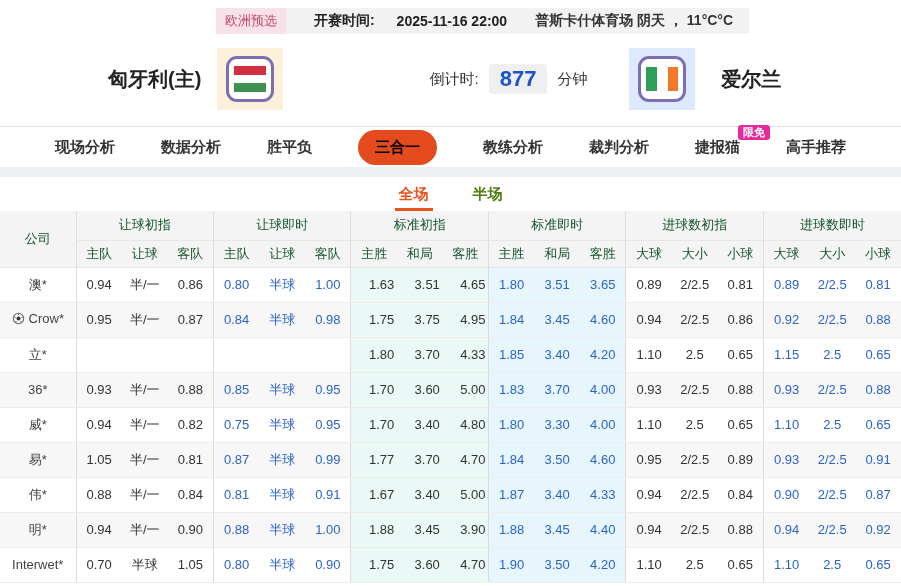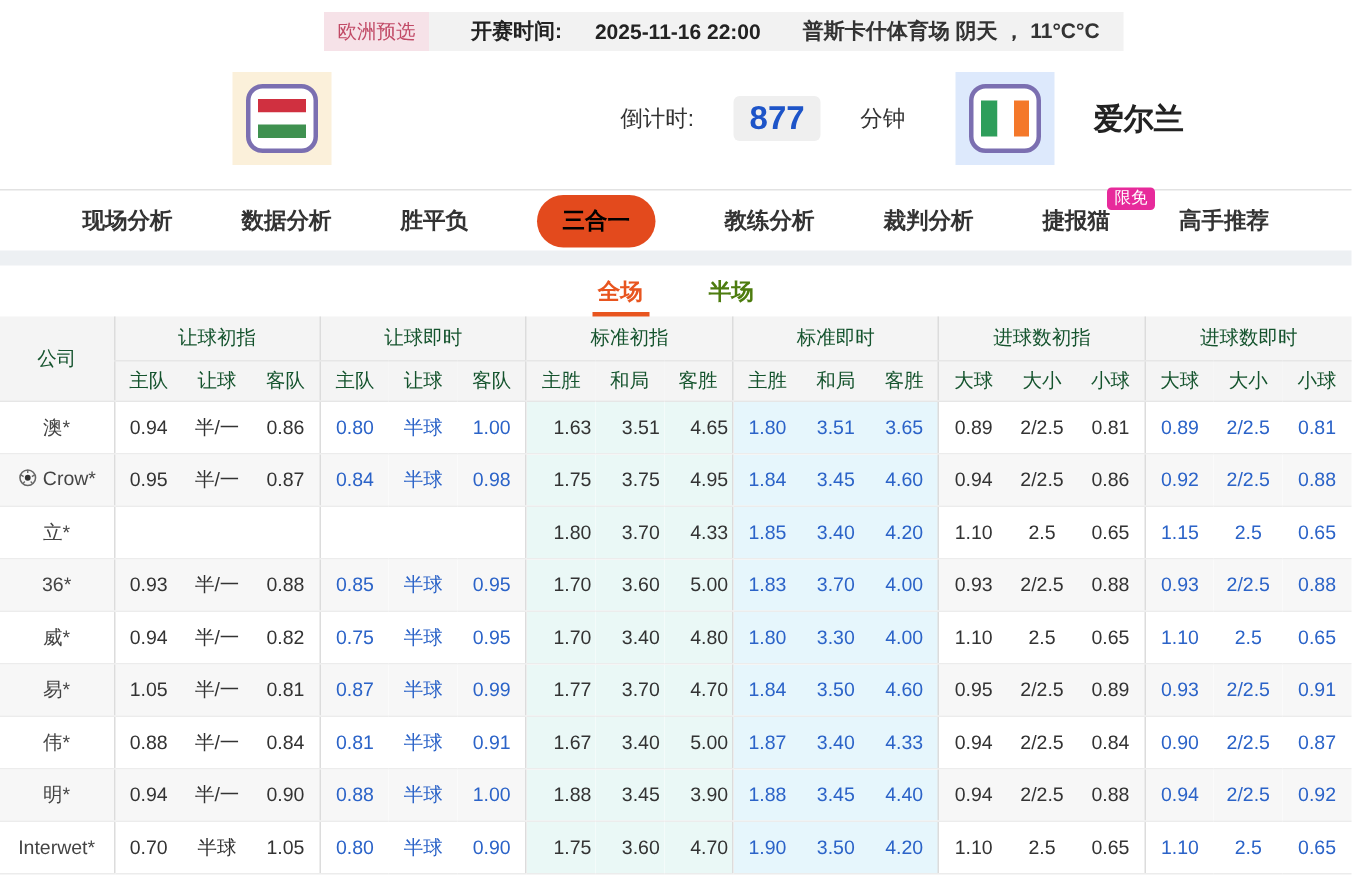--- a/index.html
+++ b/index.html
@@ -41,40 +41,40 @@
     border-radius:11px; display:flex; align-items:center; justify-content:center;
   }
   .flag-hu { width:32px; height:26px; display:flex; flex-direction:column; }
   .flag-hu .s1 { flex:1; background:#d03040; }
   .flag-hu .s2 { flex:1; background:#ffffff; }
   .flag-hu .s3 { flex:1; background:#3f9150; }
   .flag-ie { width:32px; height:24px; display:flex; }
   .flag-ie .s1 { flex:1; background:#2e9e5b; }
   .flag-ie .s2 { flex:1; background:#ffffff; }
   .flag-ie .s3 { flex:1; background:#f4782a; }
-  .countdown { display:flex; align-items:center; gap:26px; font-size:15px; color:#333; transform:translateX(58px);justify-content:center; }
+  .countdown { display:flex; align-items:center; gap:10px; font-size:15px; color:#333; transform:translateX(58px);justify-content:center; }
   .count-val {
     background:#efefef; color:#1d54c8; font-weight:bold; font-size:22px;
     padding:2px 11px; border-radius:4px;
   }
 
   
   .nav {
     border-top:1px solid #e2e2e2; height:41px;
     display:flex; align-items:center; justify-content:center; gap:46px;
     font-size:15px; font-weight:bold; color:#333;
   }
   .nav-item { cursor:pointer; white-space:nowrap; }
   .nav-item.pill {
     background:#e34a1d; color:#000000; padding:8px 17px; border-radius:18px;
   }
   .nav-item.has-badge { position:relative; }
   .mini-badge {
     position:absolute; top:-13px; right:-30px; background:#e72a9b; color:#fff;
-    font-size:11px; font-weight:normal; padding:2px 5px; border-radius:3px; line-height:1;margin-left:36px;
+    font-size:11px; font-weight:bold; padding:2px 5px; border-radius:3px; line-height:1;margin-left:36px;
   }
   .band { height:10px; background:#edf0f3; }
 
   
   .tabs {
     height:34px; display:flex; justify-content:center; gap:36px;
     padding-top:8px; font-size:15px; font-weight:bold;
   }
   .tab { color:#4d7c0f; padding:0 4px 6px 4px; cursor:pointer; }
   .tab.active { color:#e8551f; border-bottom:3px solid #e8551f; }
@@ -109,20 +109,21 @@
     <div class="topbar">
       <span class="league-badge">欧洲预选</span>
       <span class="kick-label">开赛时间:</span>
       <span class="kick-time">2025-11-16 22:00</span>
       <span class="venue">普斯卡什体育场  阴天 ， 11°C°C</span>
     </div>
   </div>
 
   <div class="match-header">
     <div class="team home">
+      <span class="team-name">匈牙利(主)</span>
       <div class="flag-box hu">
         <div class="flag-inner">
           <div class="flag-hu">
               <div class="s1"></div>
               <div class="s2"></div>
               <div class="s3"></div>
             </div>
         </div>
       </div>
     </div>

